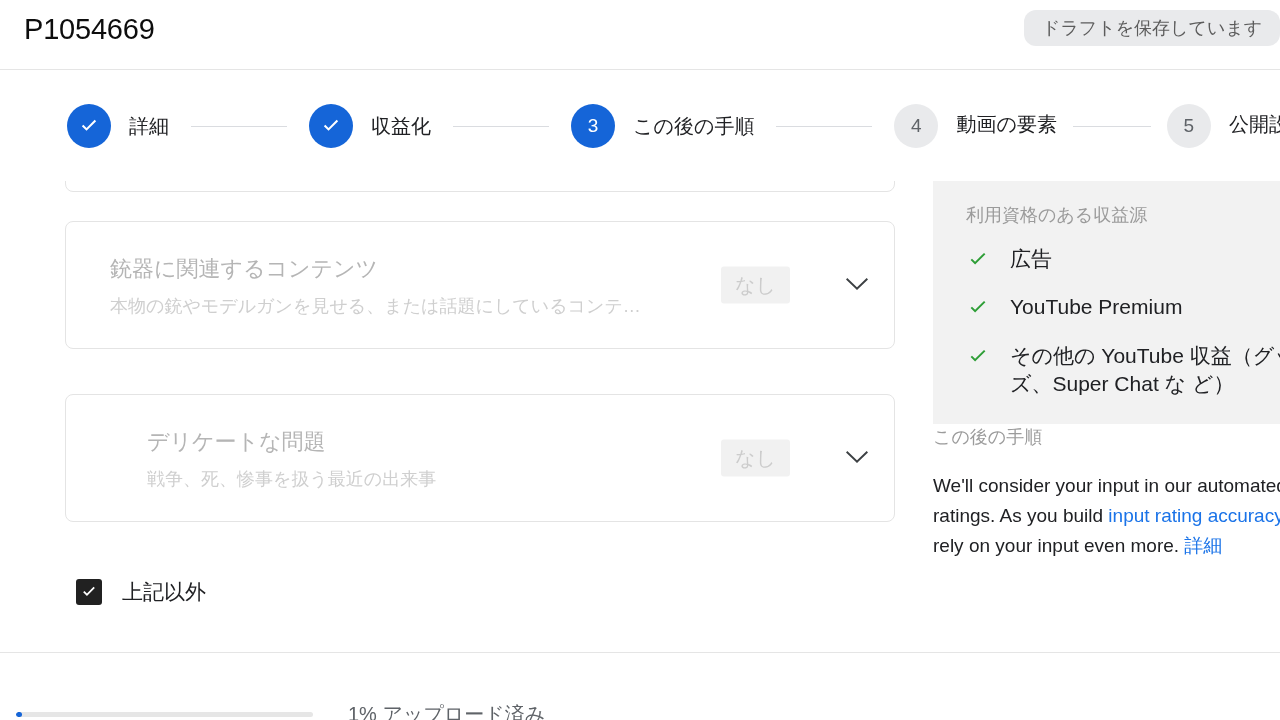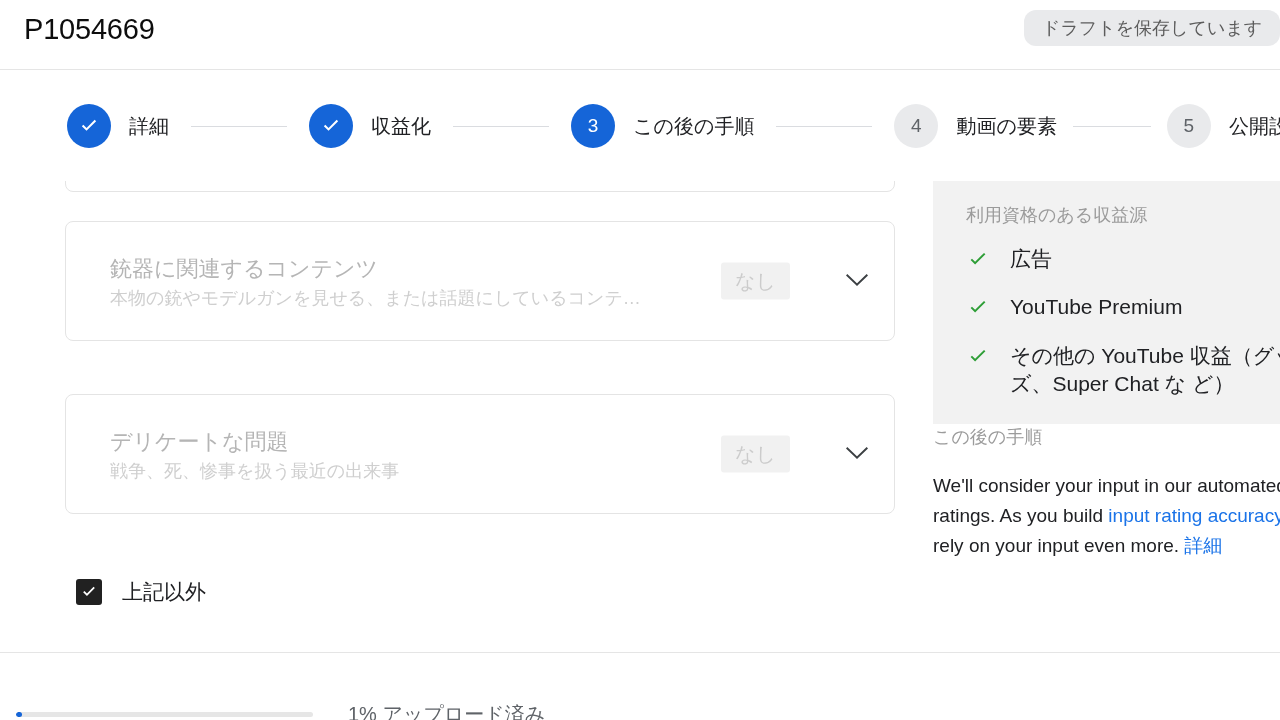--- a/index.html
+++ b/index.html
@@ -46,21 +46,21 @@
     display: flex; align-items: center; justify-content: center;
     font-size: 19px; flex: 0 0 auto;
   }
   .step-circle.done, .step-circle.active { background: #1565d8; color: #fff; }
   .step-circle.pending { background: #e9eaec; color: #5f6368; }
   .step-check { width: 22px; height: 22px; display:block; }
   .step-label {
     margin-left: 18px; font-size: 20px; color: #202124;
     white-space: nowrap; line-height: 1;
   }
-  .step-label.pending { color: #202124; }
+  .step-label.pending { color: #202124; font-family: Liberation Mono, monospace; }
   .step-connector {
     width: 96px; height: 1px; background: #dadce0; margin: 0 22px;
     flex: 0 0 auto;
   }
   .step-connector.short { width: 78px; margin: 0 16px; }
 
   
   .content {
     position: absolute; left: 0; top: 155px; width: 1280px; height: 497px;
     overflow: hidden;
@@ -68,21 +68,21 @@
   .left-col { position: absolute; left: 0; top: 0; width: 932px; }
   .card {
     position: absolute; left: 65px; width: 830px;
     border: 1px solid #e4e4e4; border-radius: 8px; background: #fff;
   }
   .card-inner { position: relative; padding: 33px 28px 30px 44px; }
   .card-title {
     font-size: 22px; color: #b5b5b5; line-height: 1.25; white-space: nowrap;
   }
   .card-desc {
-    margin-top: 4px; font-size: 18px; color: #cfcfcf; line-height: 1.3;
+    margin-top: 12px; font-size: 18px; color: #cfcfcf; line-height: 1.3;
     white-space: nowrap; overflow: hidden; max-width: 560px;
   }
   .card-right {
     position: absolute; right: 26px; top: 50%; transform: translateY(-50%);
     display: flex; align-items: center; gap: 56px;
   }
   .value-chip {
     background: #f1f1f1; border-radius: 3px;
     padding: 5px 14px; font-size: 20px; color: #cccccc;
     white-space: nowrap;
@@ -215,21 +215,21 @@
           <div class="card-desc">本物の銃やモデルガンを見せる、または話題にしているコンテ…</div>
           <div class="card-right">
             <div class="value-chip">なし</div>
             <svg class="chevron" viewBox="0 0 24 14">
               <path d="M1.5 1.5 12 11.5 22.5 1.5" fill="none" stroke="#3c4043" stroke-width="2.2" stroke-linecap="square"></path>
             </svg>
           </div>
         </div>
       </div>
 
-      <div class="card" style="top:239px;">
+      <div class="card" style="top:239px;padding-left:37px;">
         <div class="card-inner">
           <div class="card-title">デリケートな問題</div>
           <div class="card-desc">戦争、死、惨事を扱う最近の出来事</div>
           <div class="card-right">
             <div class="value-chip">なし</div>
             <svg class="chevron" viewBox="0 0 24 14">
               <path d="M1.5 1.5 12 11.5 22.5 1.5" fill="none" stroke="#3c4043" stroke-width="2.2" stroke-linecap="square"></path>
             </svg>
           </div>
         </div>

